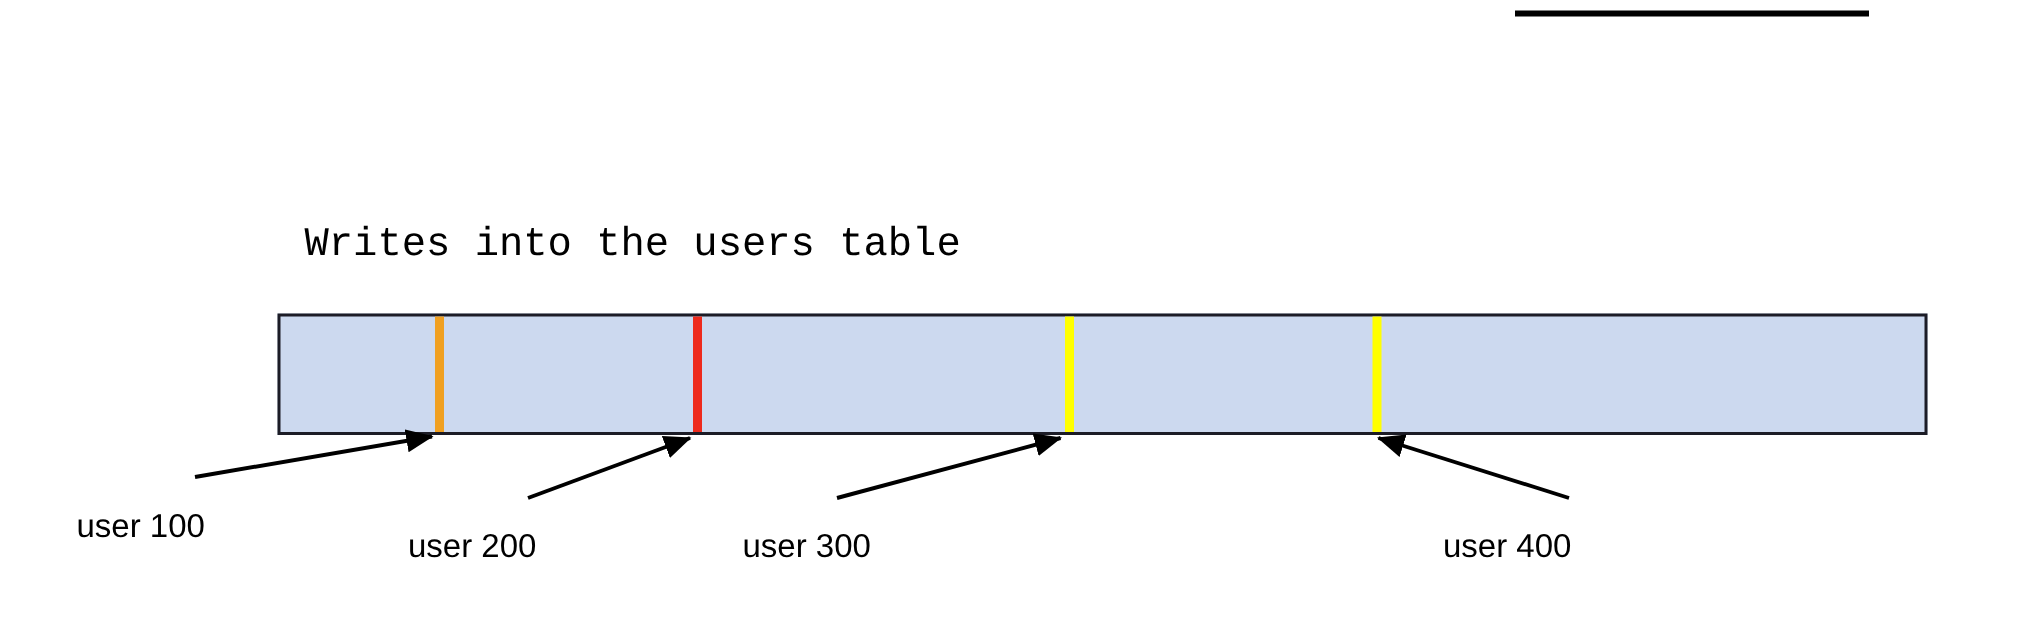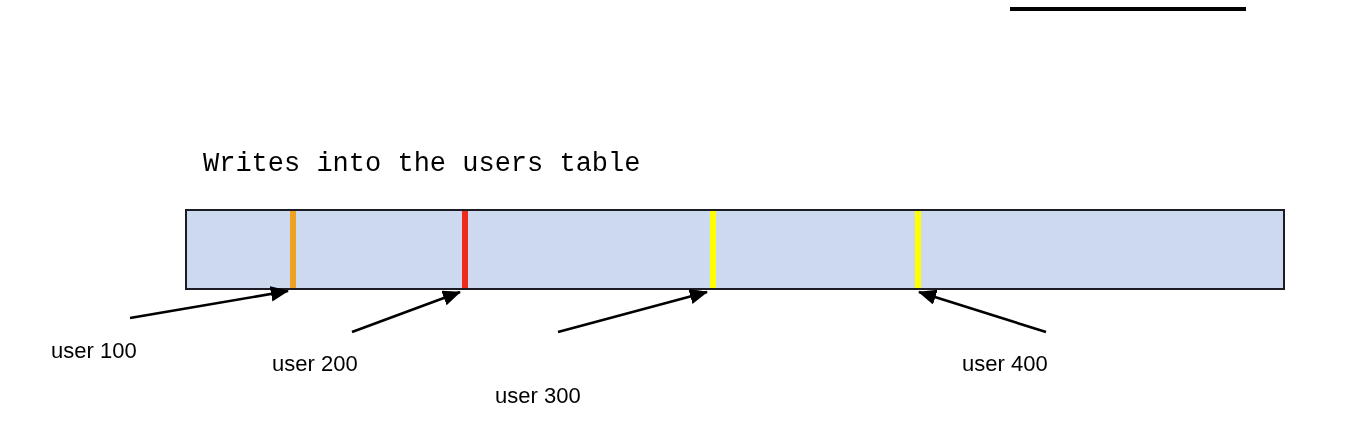--- a/index.html
+++ b/index.html
@@ -106,14 +106,14 @@
     </marker>
   </defs>
   <line x1="130" y1="318" x2="288" y2="291" stroke="#000000" stroke-width="2.6" marker-end="url(#ah)"></line>
   <line x1="352" y1="332" x2="460" y2="292" stroke="#000000" stroke-width="2.6" marker-end="url(#ah)"></line>
   <line x1="558" y1="332" x2="707" y2="292" stroke="#000000" stroke-width="2.6" marker-end="url(#ah)"></line>
   <line x1="1046" y1="332" x2="919" y2="292" stroke="#000000" stroke-width="2.6" marker-end="url(#ah)"></line>
 </svg>
 
 <div class="callout-label" style="left:51px; top:339px;">user 100</div>
 <div class="callout-label" style="left:272px; top:352px;">user 200</div>
-<div class="callout-label" style="left:495px; top:352px;margin-top:32px;">user 300</div>
+<div class="callout-label" style="left:495px; top:352px;">user 300</div>
 <div class="callout-label" style="left:962px; top:352px;">user 400</div>
 
 </body></html>

